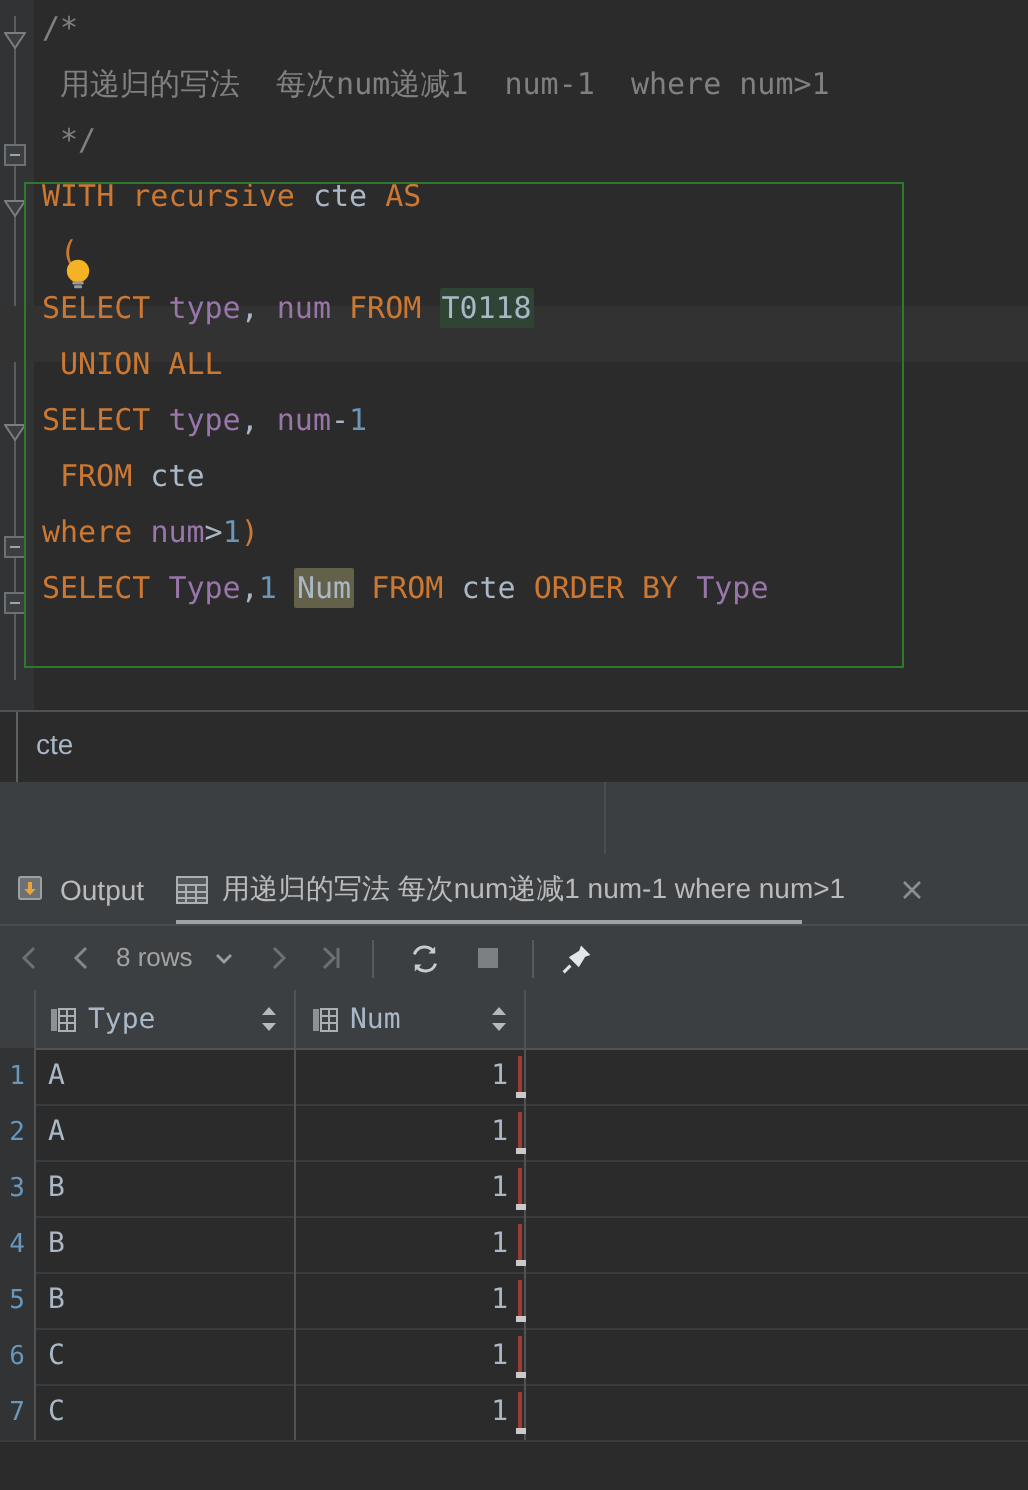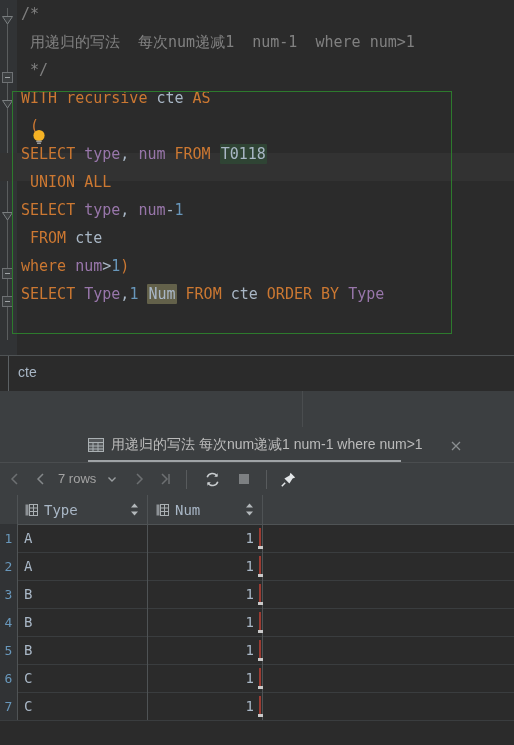--- a/index.html
+++ b/index.html
@@ -219,20 +219,30 @@
 
   <div class="cte-strip">
     <div class="bar"></div>
     <div class="cte-label">cte</div>
   </div>
   <div class="blank-strip">
     <div class="divider"></div>
   </div>
 
   <div class="tabs">
+    <div class="tab tab-output">
+      <span class="ico">
+        <svg width="15" height="15" viewBox="0 0 15 15">
+          <rect x="1.5" y="1.5" width="11" height="11" rx="1" fill="#6e7174" stroke="#9aa0a3" stroke-width="1"></rect>
+          <path d="M7 4 v5" stroke="#e8a33d" stroke-width="2"></path>
+          <path d="M4.2 7.5 L7 10.6 L9.8 7.5" fill="#e8a33d"></path>
+        </svg>
+      </span>
+      <span class="lbl">Output</span>
+    </div>
 
     <div class="tab tab-result active">
       <span class="ico">
         <svg width="16" height="14" viewBox="0 0 16 14">
           <rect x="0.5" y="0.5" width="15" height="13" fill="#55585a" stroke="#aab0b3" stroke-width="1"></rect>
           <path d="M0.5 4.5 H15.5 M0.5 8 H15.5 M0.5 11 H15.5 M5 4.5 V13.5 M10 4.5 V13.5" stroke="#aab0b3" stroke-width="1"></path>
         </svg>
       </span>
       <span class="lbl">用递归的写法 每次num递减1  num-1  where num&gt;1</span>
     </div>
@@ -247,21 +257,21 @@
     <div class="tb-btn" style="left:4px;width:22px;">
       <svg width="14" height="14" viewBox="0 0 14 14">
           <path d="M9 2 L4 7 L9 12" fill="none" stroke="#6d7072" stroke-width="1.5"></path>
         </svg>
     </div>
     <div class="tb-btn" style="left:30px;width:22px;">
       <svg width="14" height="14" viewBox="0 0 14 14">
           <path d="M9 2 L4 7 L9 12" fill="none" stroke="#84888a" stroke-width="1.5"></path>
         </svg>
     </div>
-    <div class="rows-label">7 rows</div>
+    <div class="rows-label">8 rows</div>
     <div class="tb-btn" style="left:104px;width:16px;">
       <svg width="12" height="12" viewBox="0 0 12 12">
           <path d="M2.5 4.5 L6 8 L9.5 4.5" fill="none" stroke="#9a9ea0" stroke-width="1.4"></path>
         </svg>
     </div>
     <div class="tb-btn" style="left:128px;width:22px;">
       <svg width="14" height="14" viewBox="0 0 14 14">
           <path d="M5 2 L10 7 L5 12" fill="none" stroke="#6d7072" stroke-width="1.5"></path>
         </svg>
     </div>

